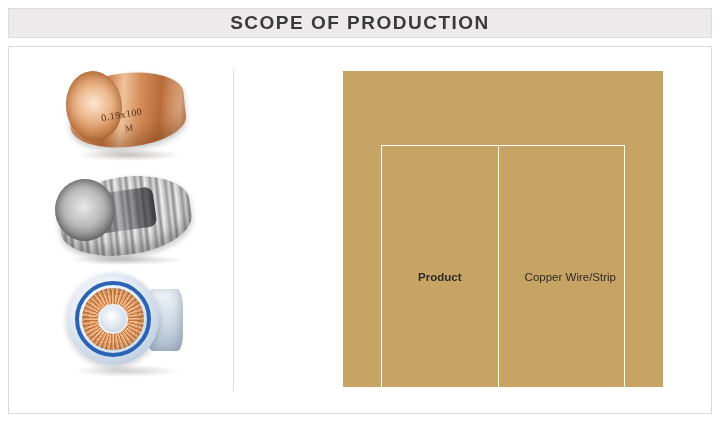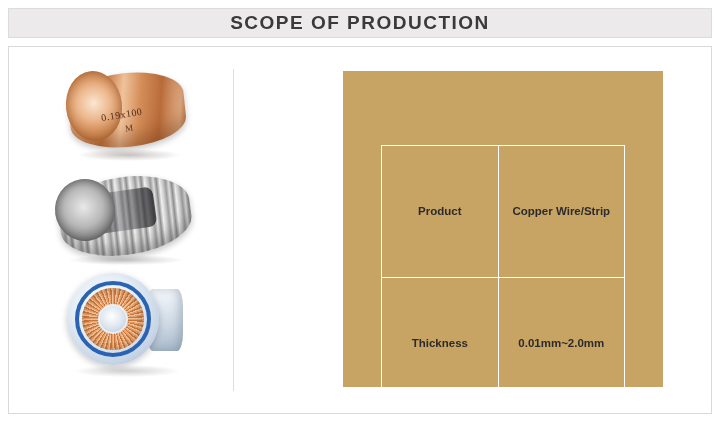--- a/index.html
+++ b/index.html
@@ -275,22 +275,22 @@
     padding: 0 8px;
     box-sizing: border-box;
   }
   .spec-table td.k {
     width: 48%;
     text-align: center;
     font-weight: bold;
   }
   .spec-table td.v {
     width: 52%;
-    text-align: center;
-    font-weight: bold;
+    text-align: right;
+    font-weight: normal;
   }
   
   .watermark {
     position: absolute;
     left: 0;
     right: 0;
     top: 50%;
     transform: translateY(-50%);
     display: flex;
     align-items: center;
@@ -354,23 +354,19 @@
 
     </div>
 
     <div class="panel">
       <table class="spec-table">
         <tbody>
           <tr>
             <td class="k">Product</td>
             <td class="v">Copper Wire/Strip</td>
           </tr>
-          <tr>
-            <td class="k">Thickness</td>
-            <td class="v">0.01mm~2.0mm</td>
-          </tr>
         </tbody>
       </table>
     </div>
 
 
   </div>
 </div>
 
 </body></html>

